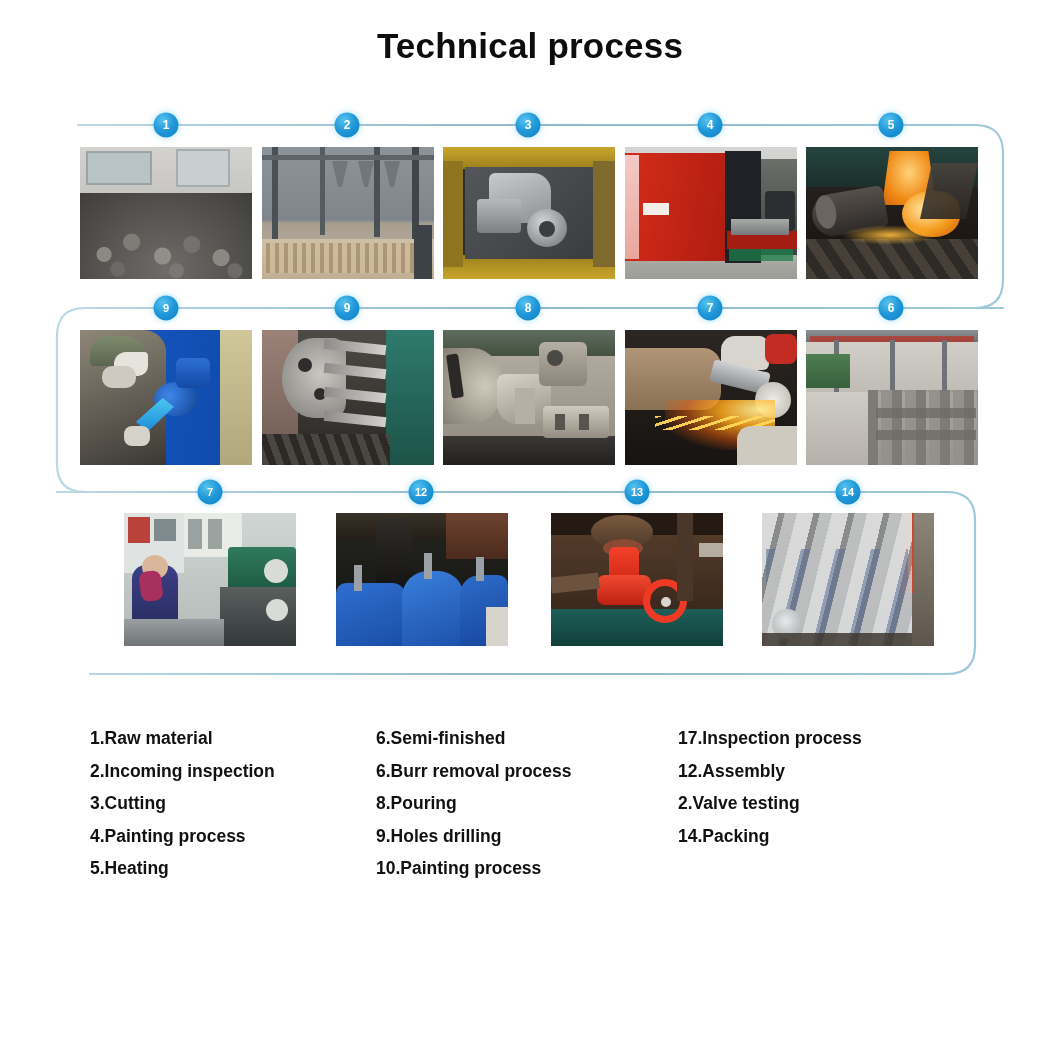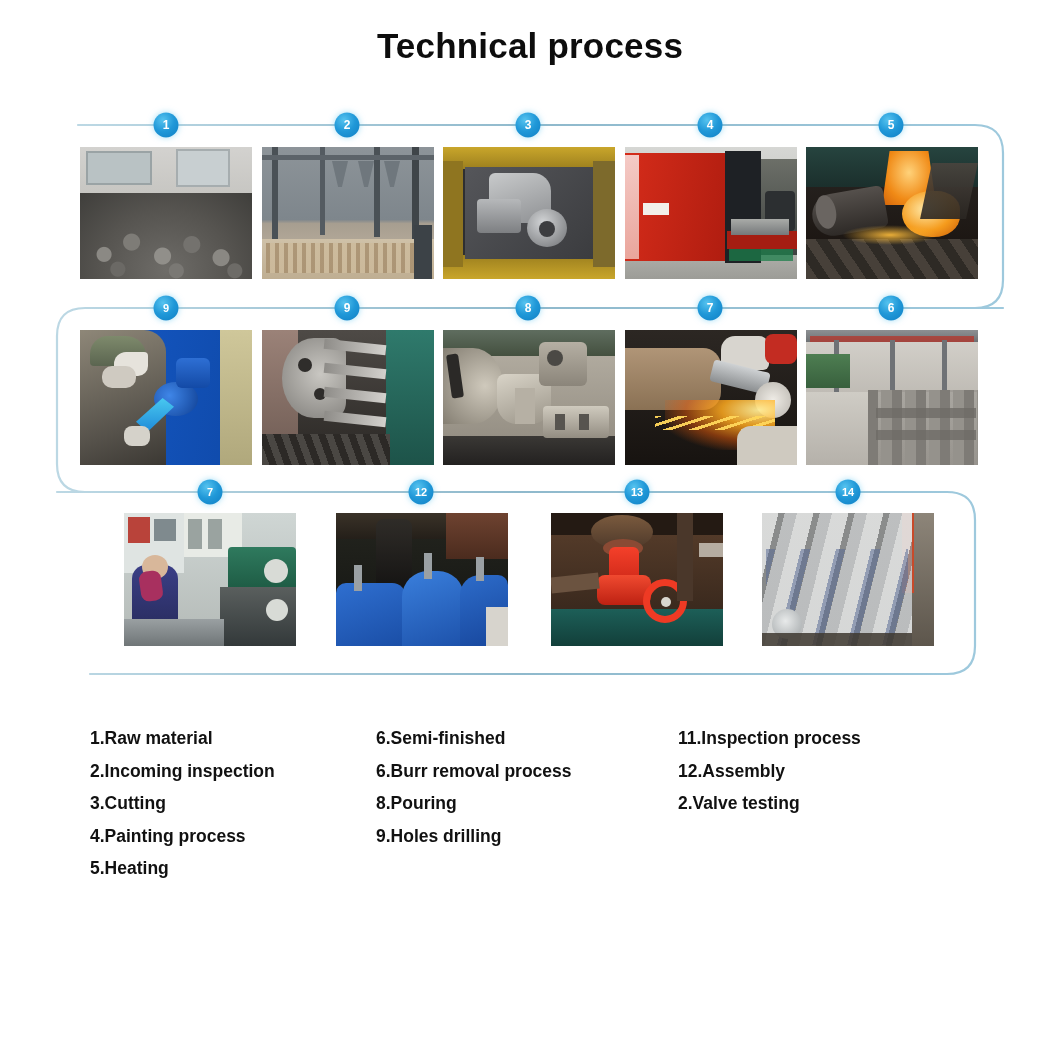--- a/index.html
+++ b/index.html
@@ -368,21 +368,23 @@
       <div class="legend-item">2.Incoming inspection</div>
       <div class="legend-item">3.Cutting</div>
       <div class="legend-item">4.Painting process</div>
       <div class="legend-item">5.Heating</div>
     </div>
     <div class="legend-col c2">
       <div class="legend-item">6.Semi-finished</div>
       <div class="legend-item">6.Burr removal process</div>
       <div class="legend-item">8.Pouring</div>
       <div class="legend-item">9.Holes drilling</div>
+      <div class="legend-item">10.Painting process</div>
     </div>
     <div class="legend-col c3">
-      <div class="legend-item">11.Inspection process</div>
+      <div class="legend-item">17.Inspection process</div>
       <div class="legend-item">12.Assembly</div>
       <div class="legend-item">2.Valve testing</div>
+      <div class="legend-item">14.Packing</div>
     </div>
   </div>
 
 </div>
 
 </body></html>

